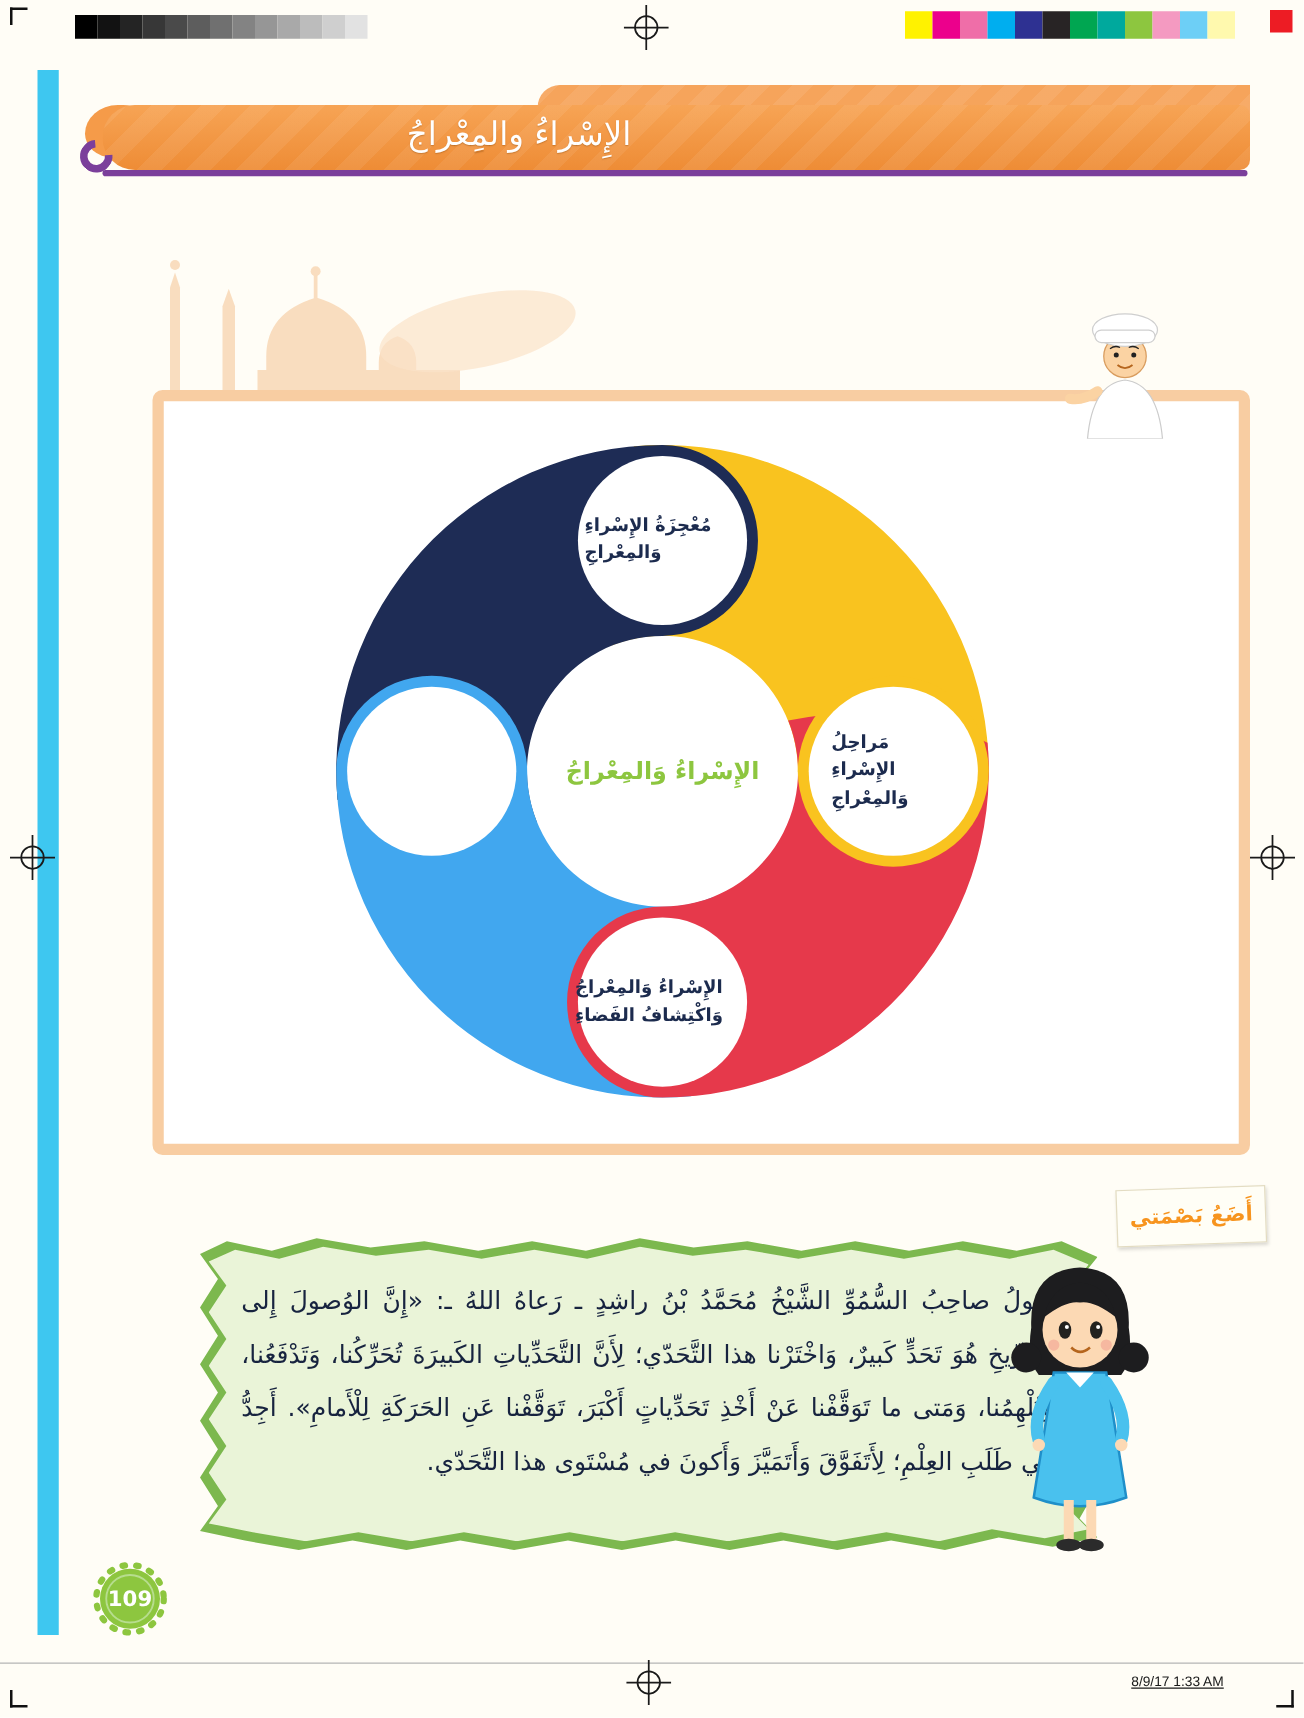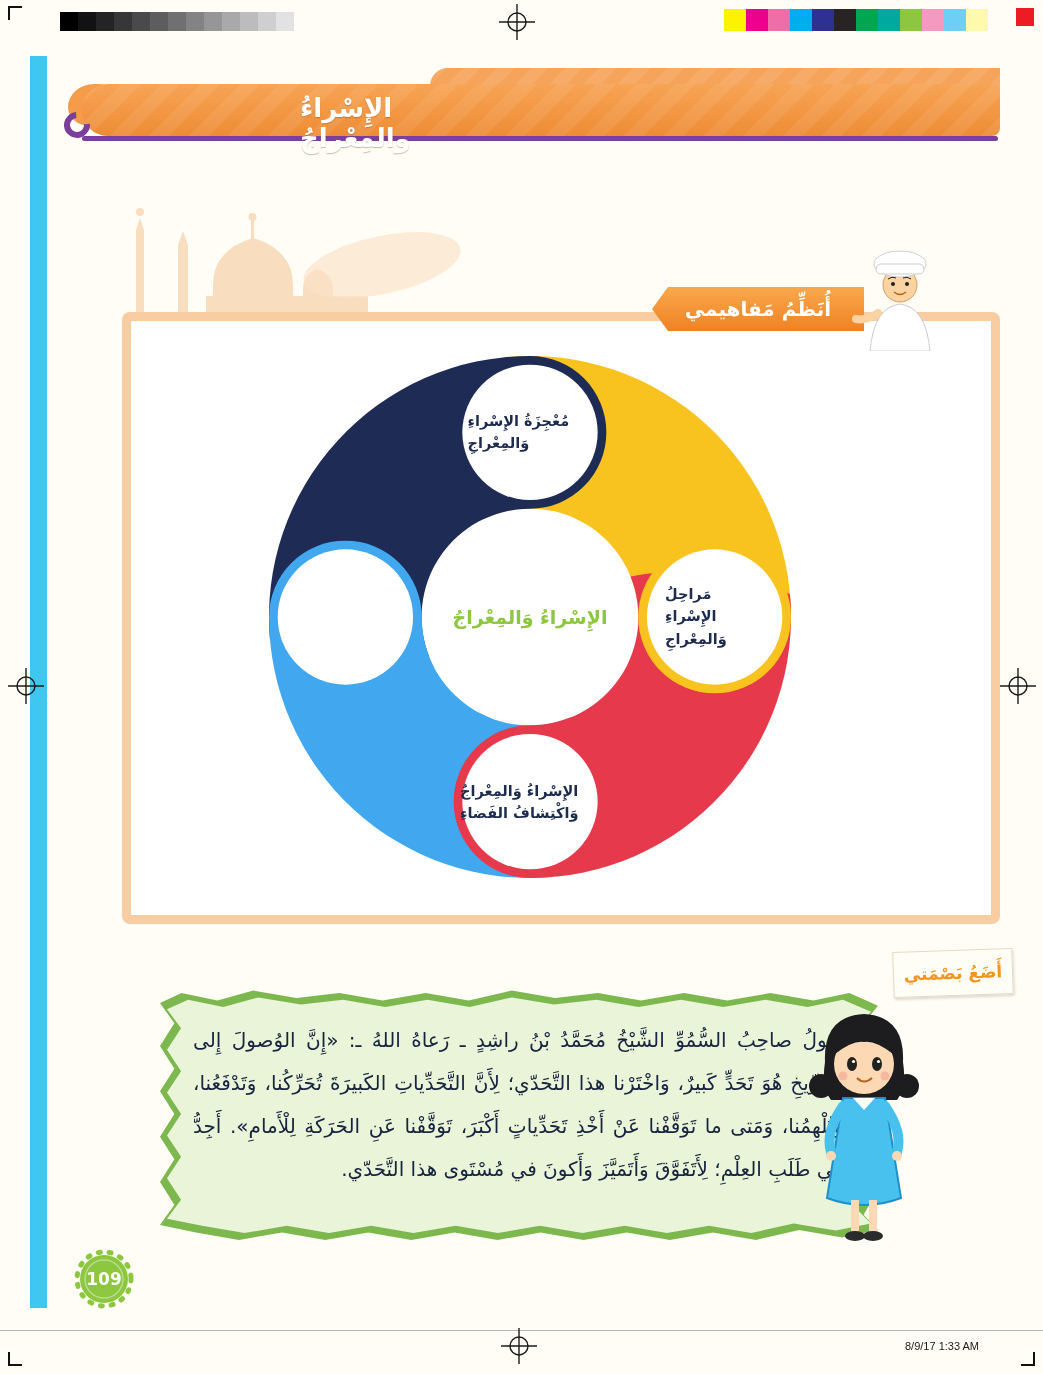--- a/index.html
+++ b/index.html
@@ -32,22 +32,22 @@
   .header-ext  { position:absolute; left:430px; top:68px; width:570px; height:24px; background:#f6a45b; border-radius:18px 0 0 0;
                  background-image:repeating-linear-gradient(135deg, rgba(255,255,255,.08) 0 12px, rgba(0,0,0,0) 12px 24px); }
   .header-band { position:absolute; left:82px; top:84px; width:918px; height:52px;
                  background:linear-gradient(180deg,#f7a455,#ee8c35);
                  background-image:repeating-linear-gradient(135deg, rgba(255,255,255,.07) 0 14px, rgba(0,0,0,0) 14px 28px),
                                   linear-gradient(180deg,#f7a455,#ee8c35);
                  border-radius:26px 8px 8px 26px; }
   .purple-line { position:absolute; left:82px; top:136px; width:916px; height:5px; background:#7b3f9b; border-radius:3px; }
   .purple-curl { position:absolute; left:64px; top:112px; width:26px; height:26px; border:6px solid #7b3f9b; border-radius:50%;
                  border-top-color:transparent; transform:rotate(40deg); }
-  .header-title { position:absolute; left:300px; top:93px; width:205px; text-align:left; direction:rtl;
-                  font-size:26px; font-weight:bold; color:#ffffff; text-shadow:0 1px 1px rgba(120,60,0,.35); }
+  .header-title { position:absolute; left:300px; top:93px; width:205px; text-align:right; direction:rtl;
+                  font-size:26px; font-weight:normal; color:#ffffff; text-shadow:0 1px 1px rgba(120,60,0,.35); }
 
   
   .mosque { position:absolute; left:118px; top:190px; opacity:.85; }
   .mosque path, .mosque rect, .mosque circle { fill:#f8d8b6; }
   .swoosh { position:absolute; left:302px; top:236px; width:160px; height:58px; background:#fbe3c9; opacity:.7;
             border-radius:50%; transform:rotate(-12deg); }
 
   
   .map-frame { position:absolute; left:122px; top:312px; width:878px; height:612px; background:#ffffff;
                border:9px solid #f8cda2; border-radius:8px; }
@@ -80,21 +80,21 @@
   .girl { position:absolute; left:805px; top:1002px; }
 
   
   .badge { position:absolute; left:72px; top:1247px; }
   .badge text { font-family:"DejaVu Sans",sans-serif; }
 
   
   .footer-rule  { position:absolute; left:0; top:1330px; width:1043px; border-top:1px solid #b5b5b5; }
   .footer-text  { position:absolute; top:1340px; font-family:"Liberation Sans",sans-serif; font-size:11px; color:#1a1a1a; }
   .ft-left  { left:58px;margin-top:34px; }
-  .ft-right { left:905px; }
+  .ft-right { left:905px;text-decoration:underline; }
 </style>
 </head>
 <body>
 
 <div class="page">
 
   <div class="cropmark cm-tl"></div>
   <div class="swatches gray">
       <div class="swatch" style="background: rgb(0, 0, 0);"></div>
       <div class="swatch" style="background: rgb(18, 18, 18);"></div>
@@ -168,21 +168,20 @@
     <circle cx="109" cy="300" r="70" fill="#ffffff"></circle>
     <circle cx="300" cy="491" r="70" fill="#ffffff"></circle>
     <circle cx="300" cy="300" r="100" fill="#ffffff"></circle>
   </svg>
 
   <div class="node-label nl-top">مُعْجِزَةُ الإِسْراءِ وَالمِعْراجِ</div>
   <div class="node-label nl-right">مَراحِلُ الإِسْراءِ وَالمِعْراجِ</div>
   <div class="node-label nl-bottom">الإِسْراءُ وَالمِعْراجُ وَاكْتِشافُ الفَضاءِ</div>
   <div class="center-label">الإِسْراءُ وَالمِعْراجُ</div>
 
-  <div class="ribbon">أُنَظِّمُ مَفاهيمي</div>
   <svg class="boy" width="100" height="108" viewBox="0 0 100 108">
     <path d="M22 108 Q26 64 52 61 Q78 64 82 108 Z" fill="#ffffff" stroke="#cccccc"></path>
     <path d="M30 70 Q18 78 8 76" stroke="#fbd3a3" stroke-width="8" fill="none" stroke-linecap="round"></path>
     <circle cx="52" cy="42" r="17" fill="#fbd3a3" stroke="#d99d5f"></circle>
     <ellipse cx="52" cy="21" rx="26" ry="13" fill="#ffffff" stroke="#cfcfcf"></ellipse>
     <rect x="28" y="21" width="48" height="10" rx="5" fill="#ffffff" stroke="#cfcfcf"></rect>
     <circle cx="45" cy="41" r="2" fill="#222222"></circle>
     <circle cx="59" cy="41" r="2" fill="#222222"></circle>
     <path d="M40 36 q4 -3 8 -1" stroke="#222222" fill="none"></path>
     <path d="M55 35 q4 -2 8 1" stroke="#222222" fill="none"></path>

